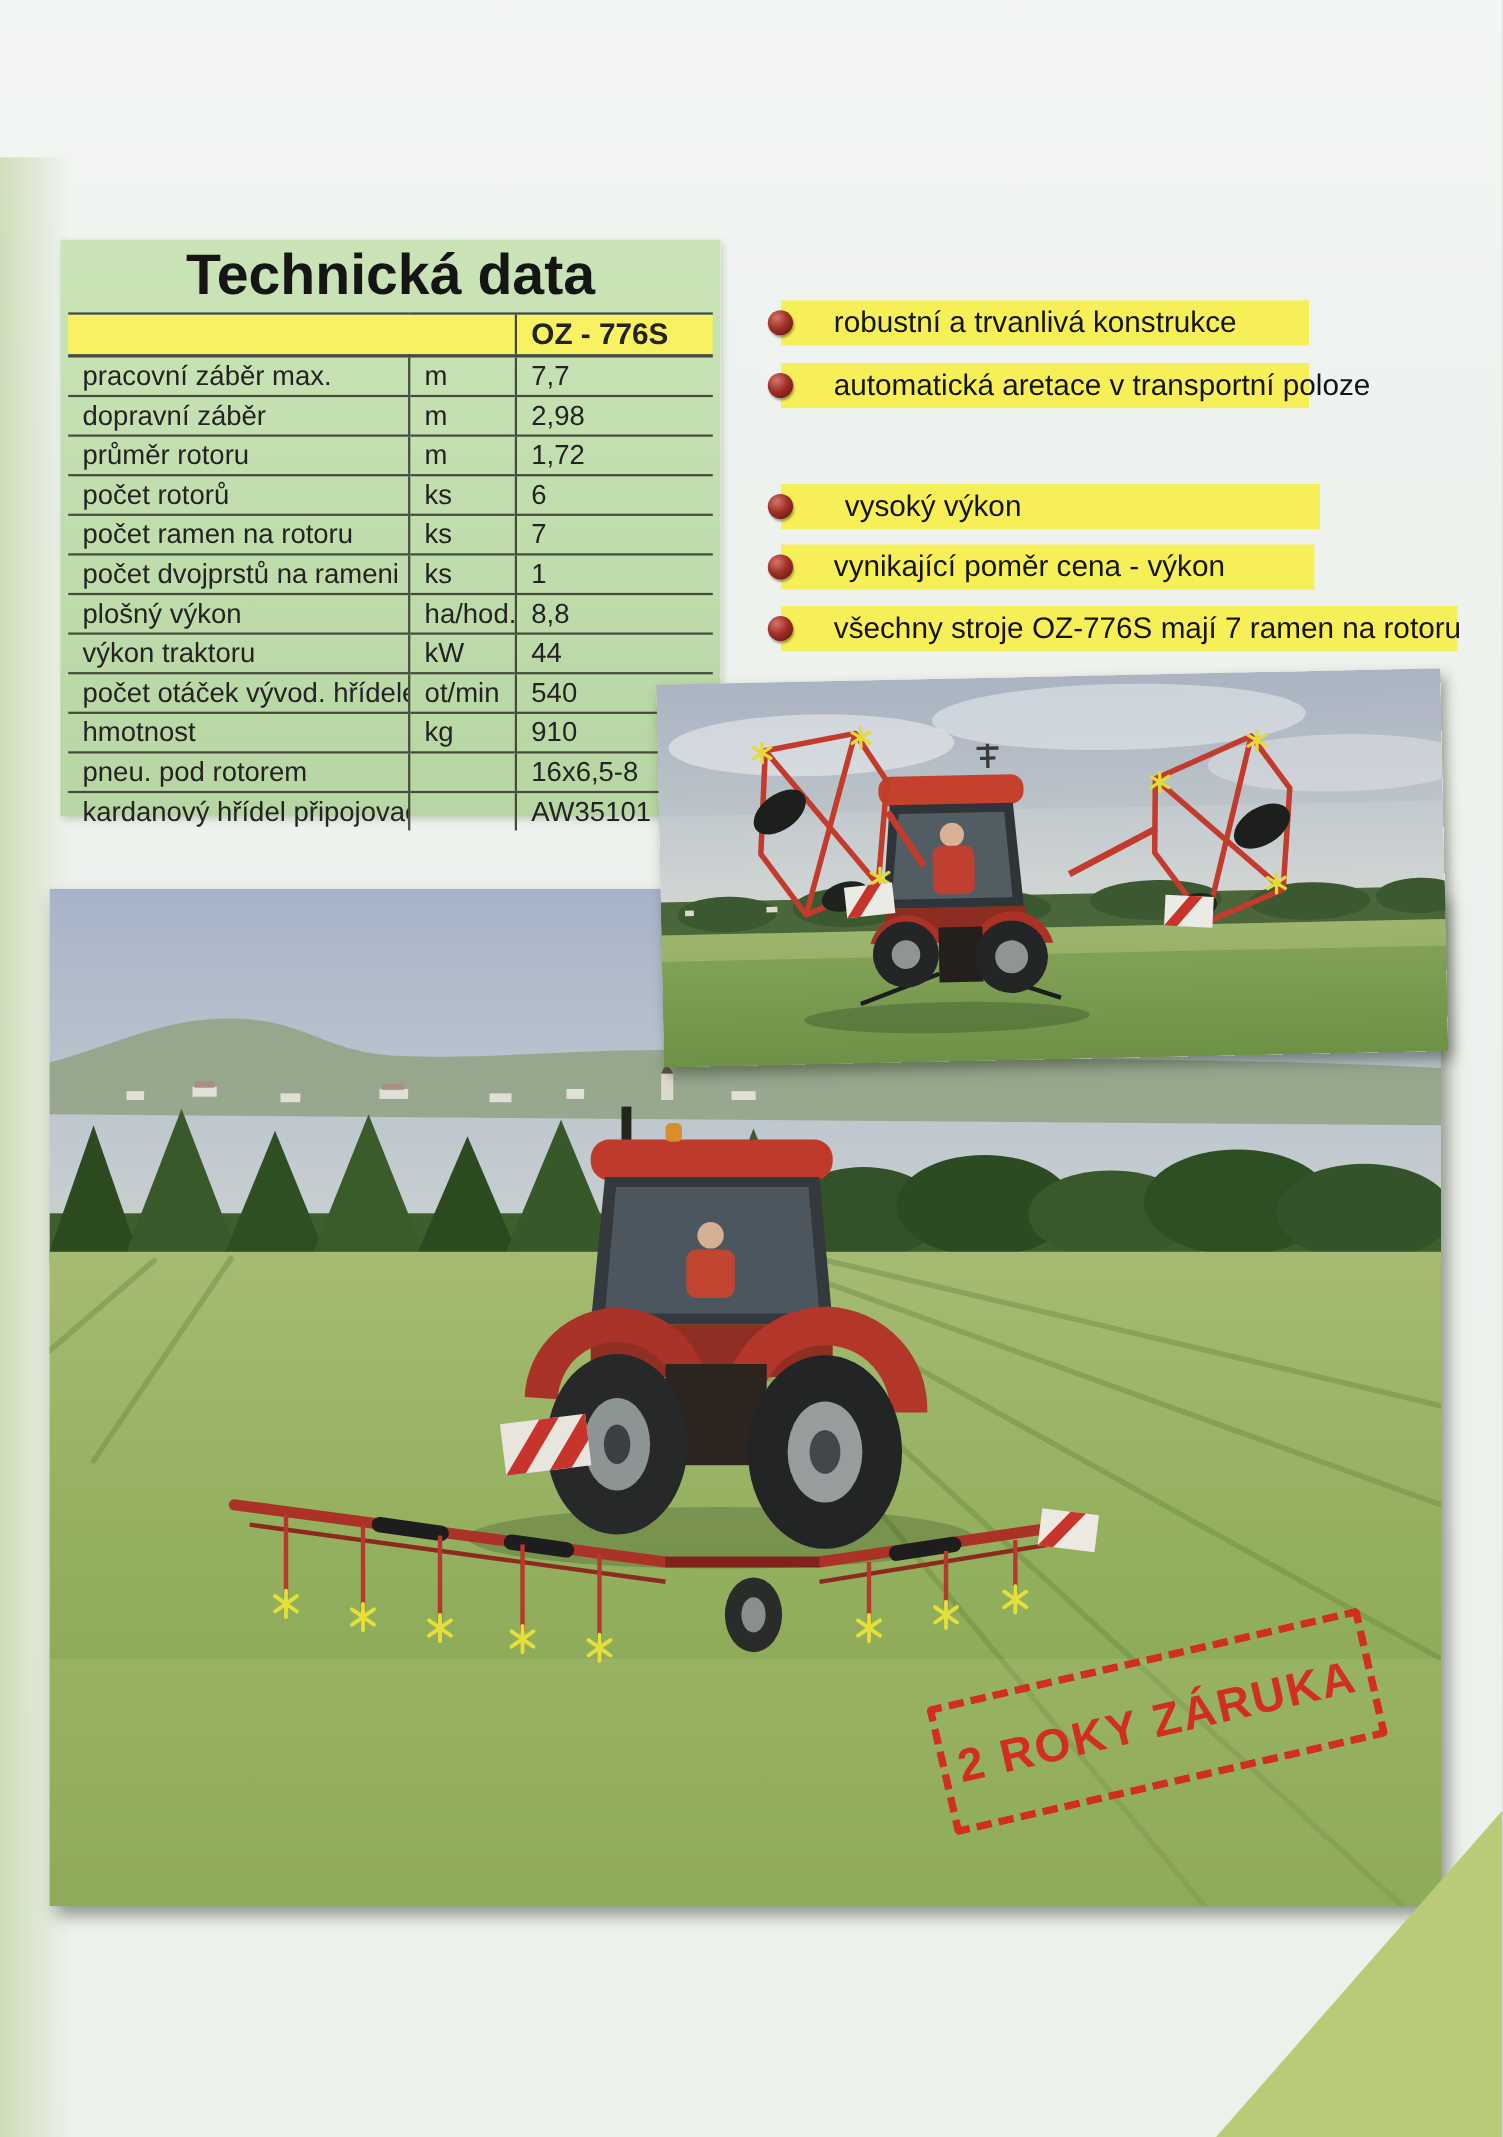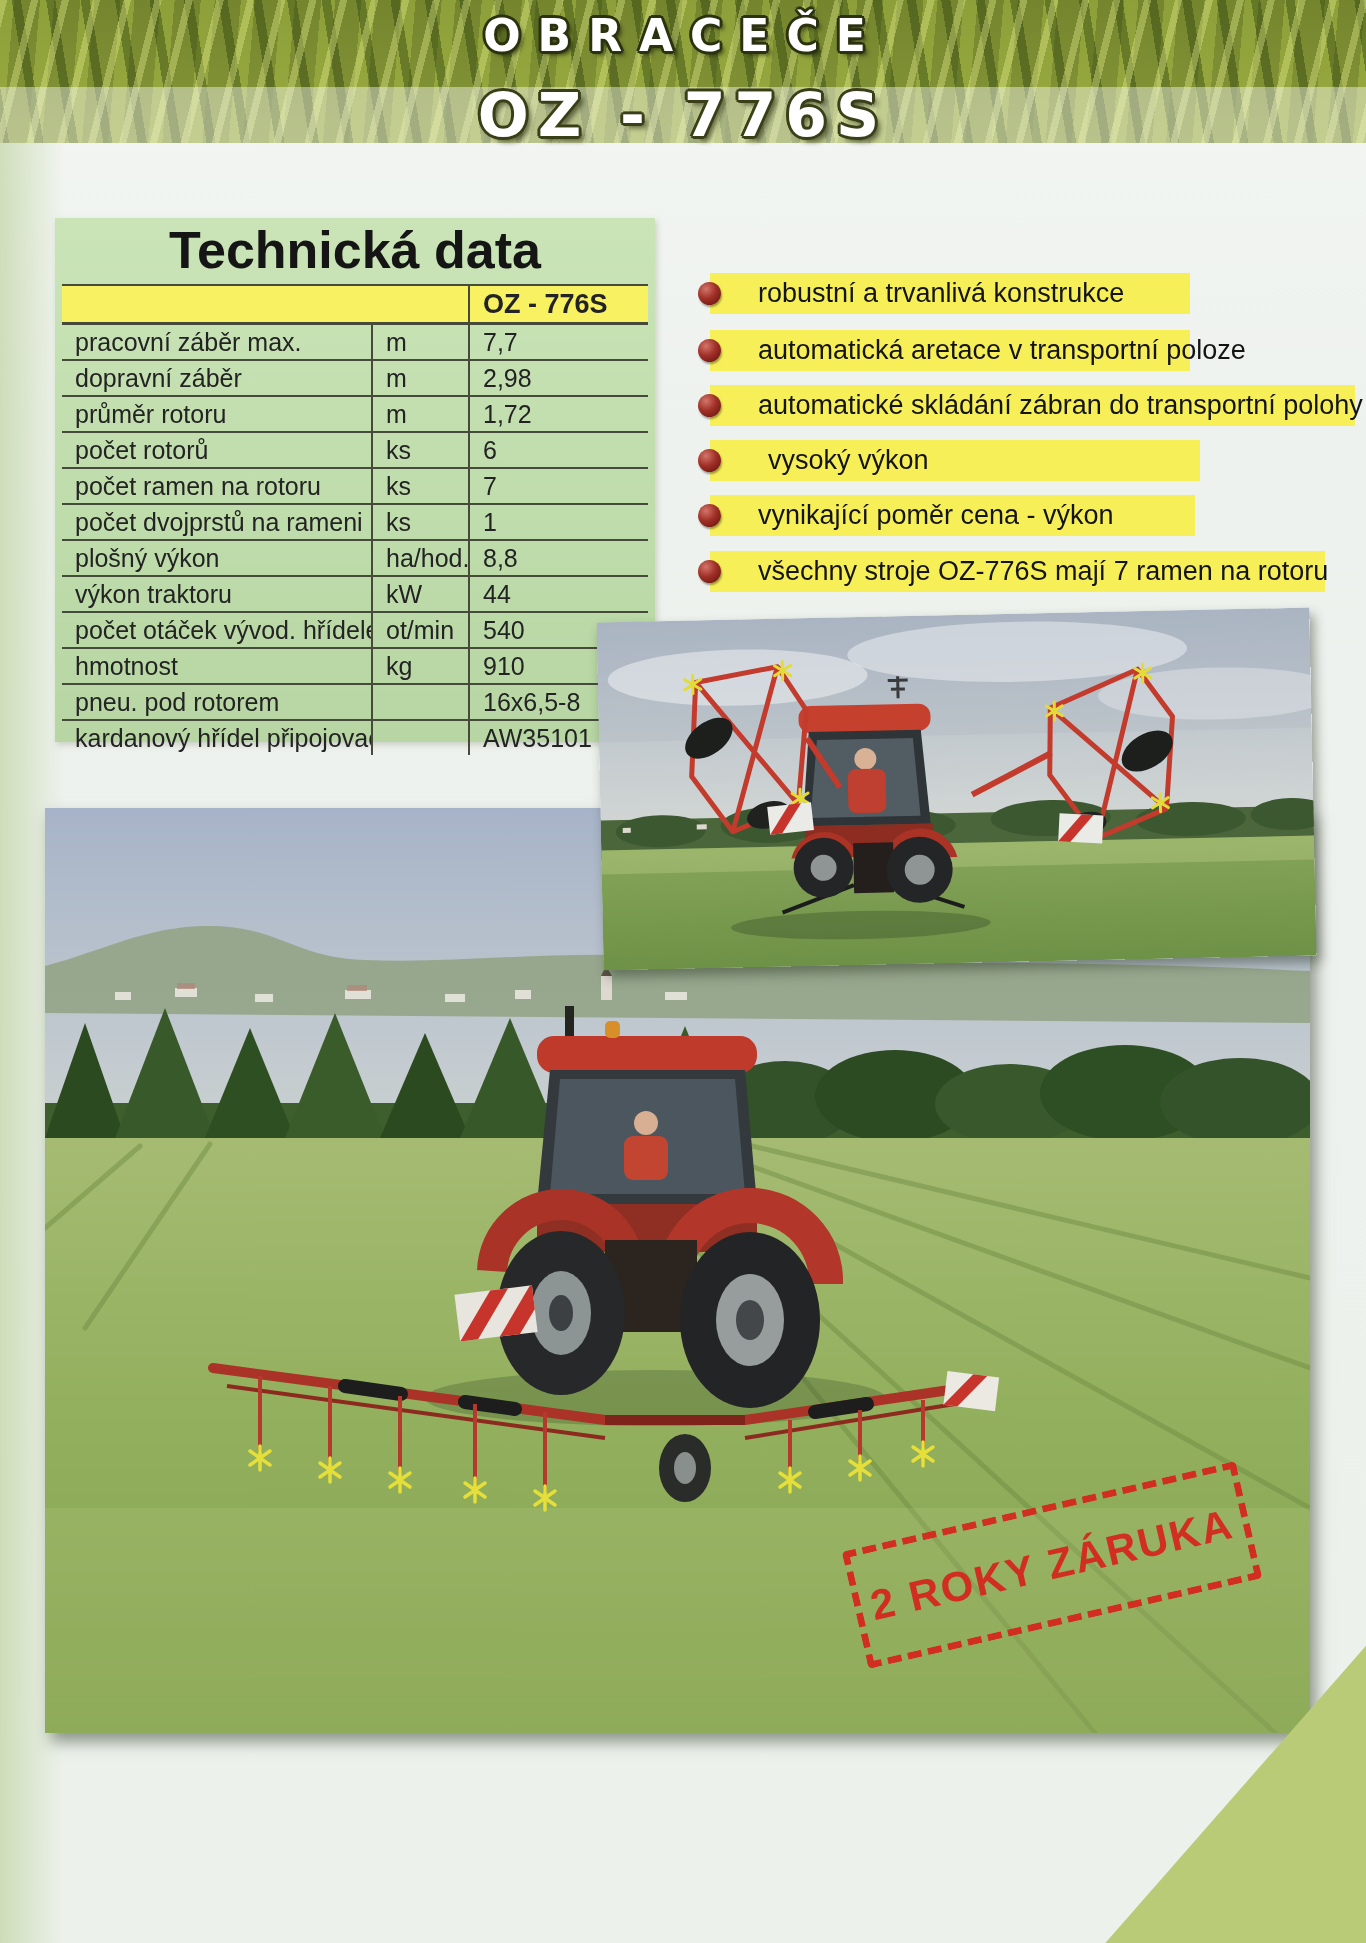--- a/index.html
+++ b/index.html
@@ -64,25 +64,20 @@
   .corner-triangle{position:absolute;left:1100px;top:1630px;width:266px;height:313px;
       background:#b9cb77;clip-path:polygon(100% 5%,100% 100%,2% 100%);}
 </style>
 </head>
 <body>
 
 <div class="page">
 
   <div class="left-tint"></div>
 
-  <div class="header">
-    <div class="header-band"></div>
-    <div class="category-title">OBRACEČE</div>
-    <div class="model-title">OZ - 776S</div>
-  </div>
 
   <div class="spec-panel">
     <div class="spec-title">Technická data</div>
     <table class="spec">
       <colgroup>
           <col style="width:310px">
           <col style="width:97px">
           <col style="width:179px">
         </colgroup>
       <tbody>
@@ -154,24 +149,20 @@
       </table>
   </div>
 
   <div class="feature" style="top:273px;width:480px">
     <span class="bullet"></span>
     <span class="feature-text">robustní a trvanlivá konstrukce</span>
   </div>
   <div class="feature" style="top:330px;width:480px">
     <span class="bullet"></span>
     <span class="feature-text">automatická aretace v transportní poloze</span>
-  </div>
-  <div class="feature" style="top:385px;width:645px">
-    <span class="bullet"></span>
-    <span class="feature-text">automatické skládání zábran do transportní polohy</span>
   </div>
   <div class="feature" style="top:440px;width:490px">
     <span class="bullet"></span>
     <span class="feature-text" style="left:58px">vysoký výkon</span>
   </div>
   <div class="feature" style="top:495px;width:485px">
     <span class="bullet"></span>
     <span class="feature-text">vynikající poměr cena - výkon</span>
   </div>
   <div class="feature" style="top:551px;width:615px">

